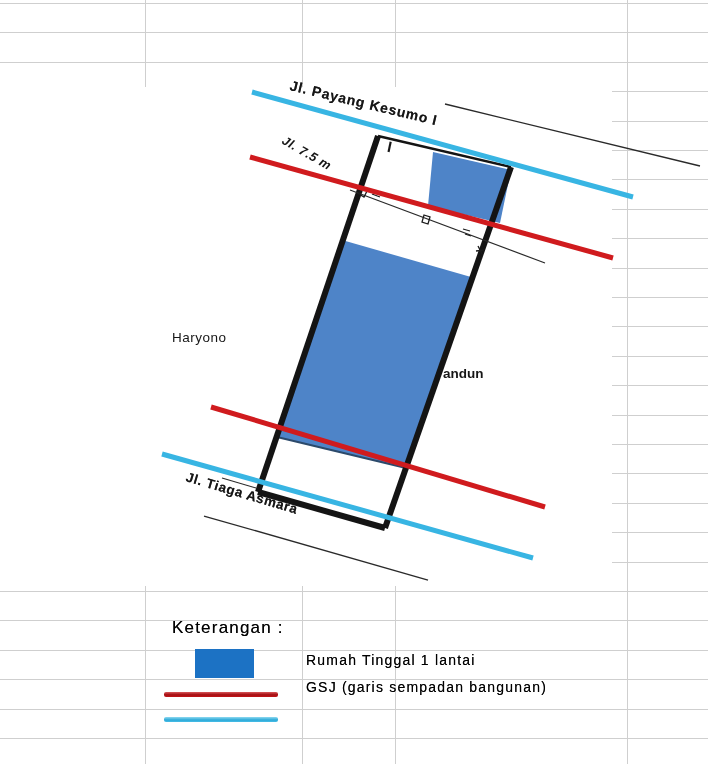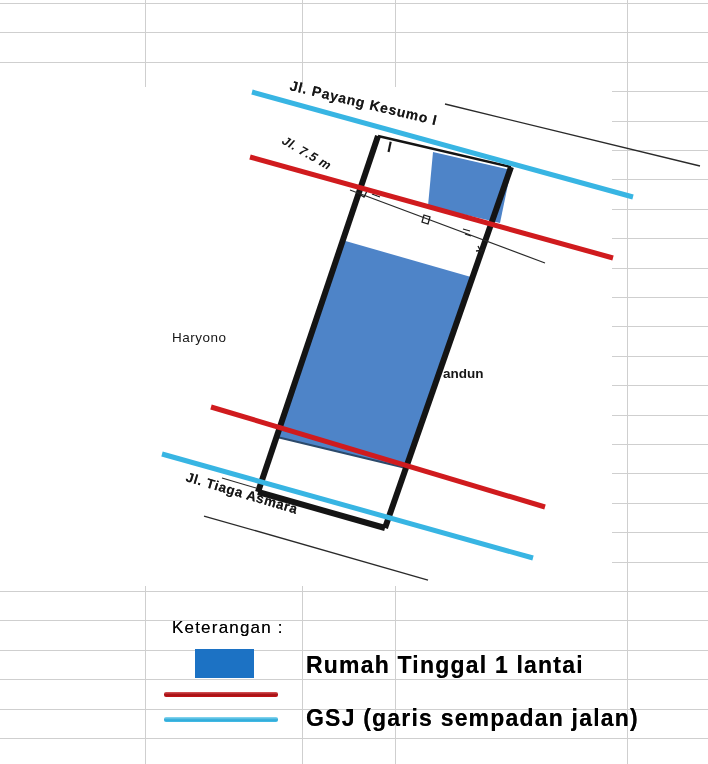--- a/index.html
+++ b/index.html
@@ -18,22 +18,22 @@
   
   .scan{position:absolute;left:0;top:87px;width:612px;height:499px;background:#ffffff;z-index:2;}
   svg.plan{position:absolute;left:0;top:0;z-index:3;}
   svg text{font-family:"Liberation Sans",sans-serif;fill:#161616;}
   .legend{position:absolute;inset:0;z-index:4;}
   .legend .title{
     position:absolute;left:172px;top:618px;font-size:17px;letter-spacing:1.2px;
     color:#000;text-shadow:0 0 .5px rgba(0,0,0,.65);
   }
   .legend .lab{
-    position:absolute;left:306px;font-size:23px;letter-spacing:1.2px;color:#000;
-    text-shadow:0 0 .5px rgba(0,0,0,.65);white-space:nowrap;font-weight:bold;
+    position:absolute;left:306px;font-size:14px;letter-spacing:1.2px;color:#000;
+    text-shadow:0 0 .5px rgba(0,0,0,.65);white-space:nowrap;
   }
   .lab.r1{top:652px}.lab.r2{top:679px}.lab.r3{top:705px}
   .sw-rect{position:absolute;left:195px;top:649px;width:59px;height:29px;background:#1c72c4;}
   .sw-red{position:absolute;left:164px;top:692px;width:114px;height:5px;border-radius:2px;
     background:linear-gradient(#d9585a,#a50f13 55%,#c31518);}
   .sw-cyan{position:absolute;left:164px;top:717px;width:114px;height:5px;border-radius:2px;
     background:linear-gradient(#8fd9f0,#2ba9d8 60%,#49bde6);}
 </style>
 </head>
 <body>
@@ -86,16 +86,16 @@
   <text x="185" y="481" transform="rotate(16.5 185 481)" font-size="13.5" font-weight="700" letter-spacing="0.6" style="text-shadow:0 0 .6px rgba(0,0,0,.6)">Jl. Tiaga Asmara</text>
 </svg>
 
 <div class="legend">
   <div class="title">Keterangan :</div>
 
   <div class="sw-rect"></div>
   <div class="lab r1">Rumah Tinggal 1 lantai</div>
 
   <div class="sw-red"></div>
+  <div class="lab r2">GSJ (garis sempadan bangunan)</div>
 
   <div class="sw-cyan"></div>
-  <div class="lab r3">GSJ (garis sempadan jalan)</div>
 </div>
 
 </body></html>

